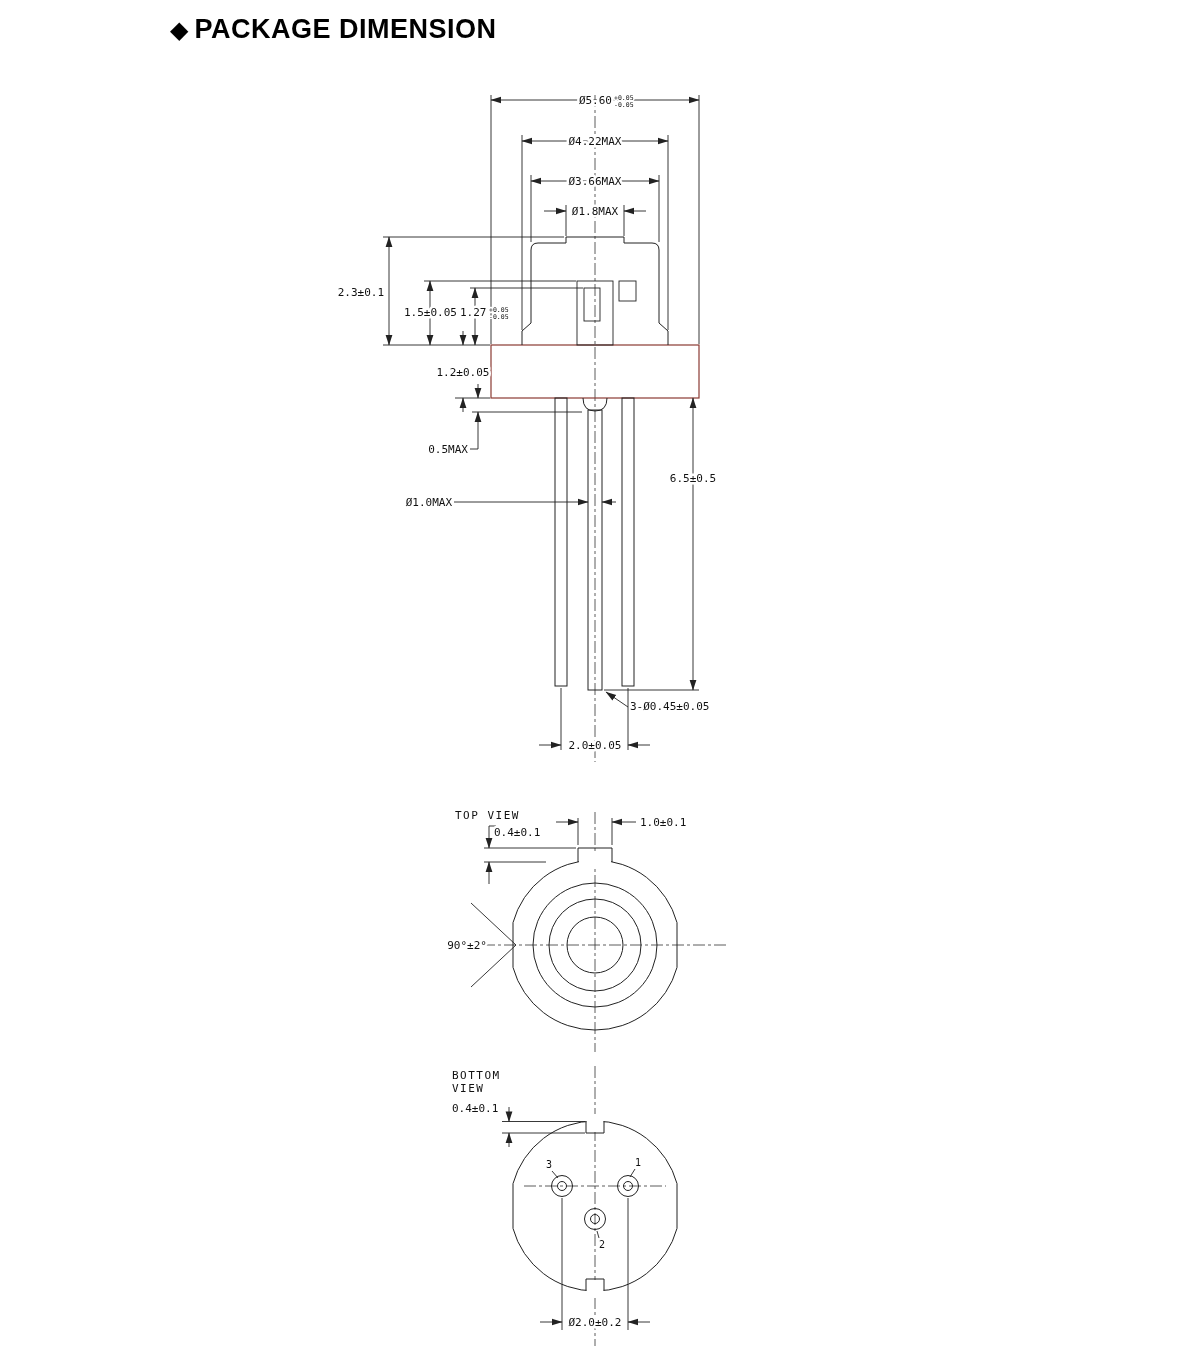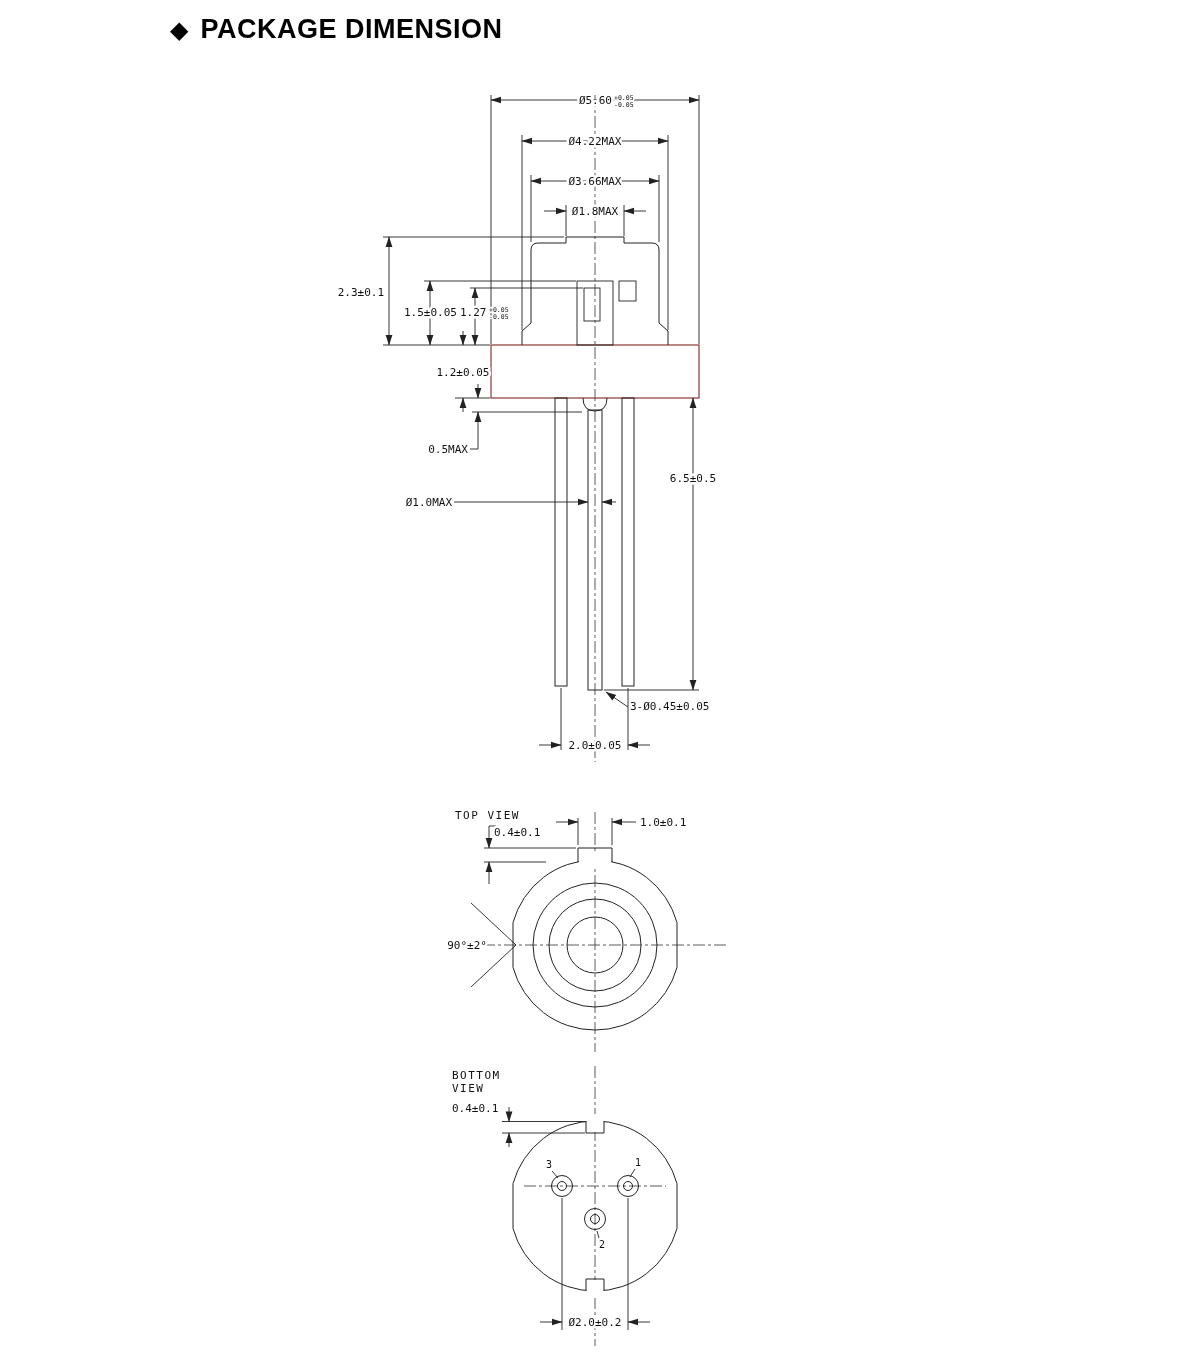--- a/index.html
+++ b/index.html
@@ -1,21 +1,21 @@
 <!DOCTYPE html>
 <html><head>
 <meta charset="utf-8">
 <style>
   html,body{margin:0;padding:0;background:#ffffff;}
   body{width:1186px;height:1366px;position:relative;overflow:hidden;
        font-family:"Liberation Sans", sans-serif;}
   .page-title{position:absolute;left:170px;top:14px;display:flex;align-items:center;
        gap:6px;color:#000;}
   .page-title .bullet{font-size:24px;line-height:1;}
-  .page-title .txt{font-size:27px;font-weight:bold;letter-spacing:0.5px;margin-left:6px;}
+  .page-title .txt{font-size:27px;font-weight:bold;letter-spacing:0.5px;}
   svg{position:absolute;left:0;top:0;}
   .ln{stroke:#222;stroke-width:1;fill:none;}
   .thin{stroke:#222;stroke-width:0.9;fill:none;}
   .flange{stroke:#8a3a32;stroke-width:1.2;fill:none;}
   .cl{stroke:#333;stroke-width:0.8;fill:none;stroke-dasharray:12 3 3 3;}
   .erase{fill:#ffffff;stroke:none;}
   text.dim{font-family:"DejaVu Sans Mono", monospace;font-size:11px;fill:#111;
        paint-order:stroke;stroke:#fff;stroke-width:5px;stroke-linejoin:round;}
   text.dimsm{font-family:"DejaVu Sans Mono", monospace;font-size:6.5px;fill:#111;
        paint-order:stroke;stroke:#fff;stroke-width:3px;stroke-linejoin:round;}

